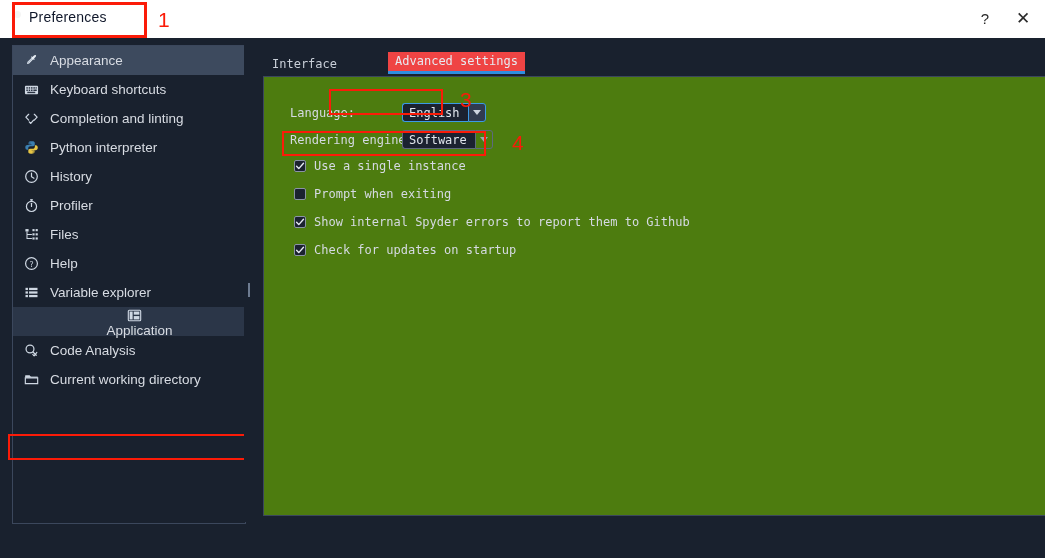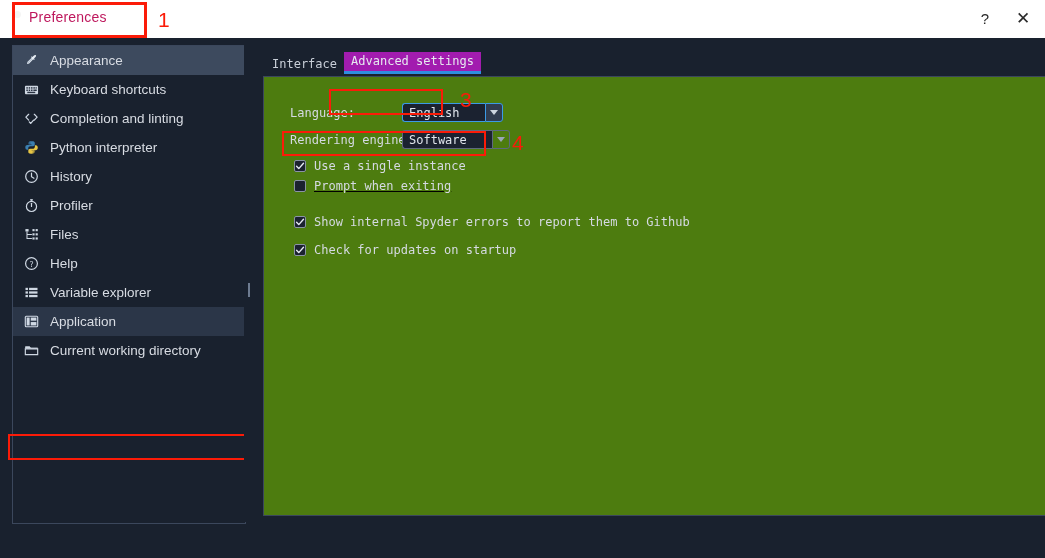--- a/index.html
+++ b/index.html
@@ -20,21 +20,21 @@
     position: absolute;
     left: 0; top: 0;
     width: 1045px; height: 38px;
     background: #ffffff;
     border-bottom: 1px solid #e8e8e8;
   }
   #title-text {
     position: absolute;
     left: 29px; top: 9px;
     font-size: 14px;
-    color: #be185d;
+    color: #0f172a;
     letter-spacing: .2px;
   }
   #title-accent {
     position: absolute;
     left: 14px; top: 11px;
     width: 7px; height: 7px;
     background: #f5f5f5;
     border-radius: 50%;
   }
   .winbtn {
@@ -70,21 +70,21 @@
   .side-item {
     position: relative;
     height: 29px;
     display: flex;
     align-items: center;
     padding-left: 10px;
     box-sizing: border-box;
     cursor: pointer;
   }
   .side-item.hl { background: #3d4a5e; }
-  .side-item.sel { background: #2b3648; }
+  .side-item.sel { background: #2b3648; flex-direction: column; }
   .side-label {
     font-size: 13.5px;
     color: #d8dce3;
     margin-left: 11px;
     white-space: nowrap;
   }
   .side-icon {
     width: 16px; height: 16px;
     display: inline-flex;
     align-items: center;
@@ -122,31 +122,32 @@
     position: absolute;
     left: 257px; top: 7px;
     width: 776px; height: 477px;
   }
   #tabbar {
     position: absolute;
     left: 8px; top: 7px;
     height: 22px;
     display: flex;
     align-items: flex-end;
+    gap: 44px;
   }
   .tab {
     font-family: "DejaVu Sans Mono", monospace;
     font-size: 12px;
     color: #c9cfd8;
     padding: 2px 7px 3px 7px;
     cursor: pointer;
     white-space: nowrap;
   }
   .tab.active {
-    background: #a21caf;
+    background: #ef4444;
     border-bottom: 3px solid #2f8ee0;
     color: #e6eaf0;
   }
   #tab-redbox {
     position: absolute;
     left: 329px; top: 51px;
     width: 114px; height: 26px;
     border: 2px solid #fb1b08;
     box-sizing: border-box;
     pointer-events: none;
@@ -179,21 +180,21 @@
     border: 1px solid #5b6辅;
   }
   .combo-text {
     font-family: "DejaVu Sans Mono", monospace;
     font-size: 12px;
     color: #dfe4eb;
     background: #1b2230;
     border: 1px solid #5d6a7e;
     border-right: none;
     border-radius: 3px 0 0 3px;
-    padding: 0 25px 0 6px;
+    padding: 0 8px 0 6px;
     display: flex;
     align-items: center;
     box-sizing: border-box;
     min-width: 62px;
   }
   .combo-arrow {
     width: 18px;
     background: #2b3purpose;
     border: 1px solid #5d6a7e;
     border-radius: 0 3px 3px 0;
@@ -410,20 +411,30 @@
         <svg width="15" height="15" viewBox="0 0 16 16">
             <rect x="1.4" y="2.4" width="13.2" height="11.2" rx="1" fill="none" stroke="#cfd8e3" stroke-width="1.2"></rect>
             <rect x="2.8" y="3.8" width="3.2" height="8.4" fill="#cfd8e3"></rect>
             <rect x="7.2" y="3.8" width="6" height="3.3" fill="#cfd8e3"></rect>
             <rect x="7.2" y="8.6" width="6" height="3.6" fill="#cfd8e3"></rect>
           </svg>
       </span>
       <span class="side-label">Application</span>
     </div>
 
+    <div class="side-item">
+      <span class="side-icon">
+        <svg width="15" height="15" viewBox="0 0 16 16">
+            <circle cx="6.4" cy="6.4" r="4.2" fill="none" stroke="#cfd8e3" stroke-width="1.3"></circle>
+            <path d="M9.6 9.6l3.4 3.4" stroke="#cfd8e3" stroke-width="1.4" stroke-linecap="round"></path>
+            <path d="M9.3 12.1l1.5 1.6 2.9-3.6" fill="none" stroke="#cfd8e3" stroke-width="1.2" stroke-linecap="round" stroke-linejoin="round"></path>
+          </svg>
+      </span>
+      <span class="side-label">Code Analysis</span>
+    </div>
 
     <div class="side-item">
       <span class="side-icon">
         <svg width="15" height="15" viewBox="0 0 16 16">
             <path d="M1.4 3.6h4.6l1.2 1.5h7.4v7.3H1.4z" fill="#cfd8e3"></path>
             <path d="M1.4 5.1h13.2v7.3H1.4z" fill="#1b2230"></path>
             <path d="M1.4 3.6h4.6l1.2 1.5h7.4v1.1H1.4z" fill="#cfd8e3"></path>
             <path d="M1.4 6.2h13.2v6.2H1.4z" fill="none" stroke="#cfd8e3" stroke-width="1.2"></path>
           </svg>
       </span>
@@ -470,21 +481,21 @@
 
       <div class="cbrow" style="left:30px; top:82px;">
         <span class="cbox">
           <svg width="10" height="10" viewBox="0 0 10 10">
               <path d="M1.6 5.2l2.2 2.4L8.5 2.3" fill="none" stroke="#e6ebf2" stroke-width="1.4" stroke-linecap="round" stroke-linejoin="round"></path>
             </svg>
         </span>
         <span class="cblabel">Use a single instance</span>
       </div>
 
-      <div class="cbrow" style="left:30px; top:102px;text-decoration:underline;">
+      <div class="cbrow" style="left:30px; top:110px;">
         <span class="cbox"></span>
         <span class="cblabel">Prompt when exiting</span>
       </div>
 
       <div class="cbrow" style="left:30px; top:138px;">
         <span class="cbox">
           <svg width="10" height="10" viewBox="0 0 10 10">
               <path d="M1.6 5.2l2.2 2.4L8.5 2.3" fill="none" stroke="#e6ebf2" stroke-width="1.4" stroke-linecap="round" stroke-linejoin="round"></path>
             </svg>
         </span>

